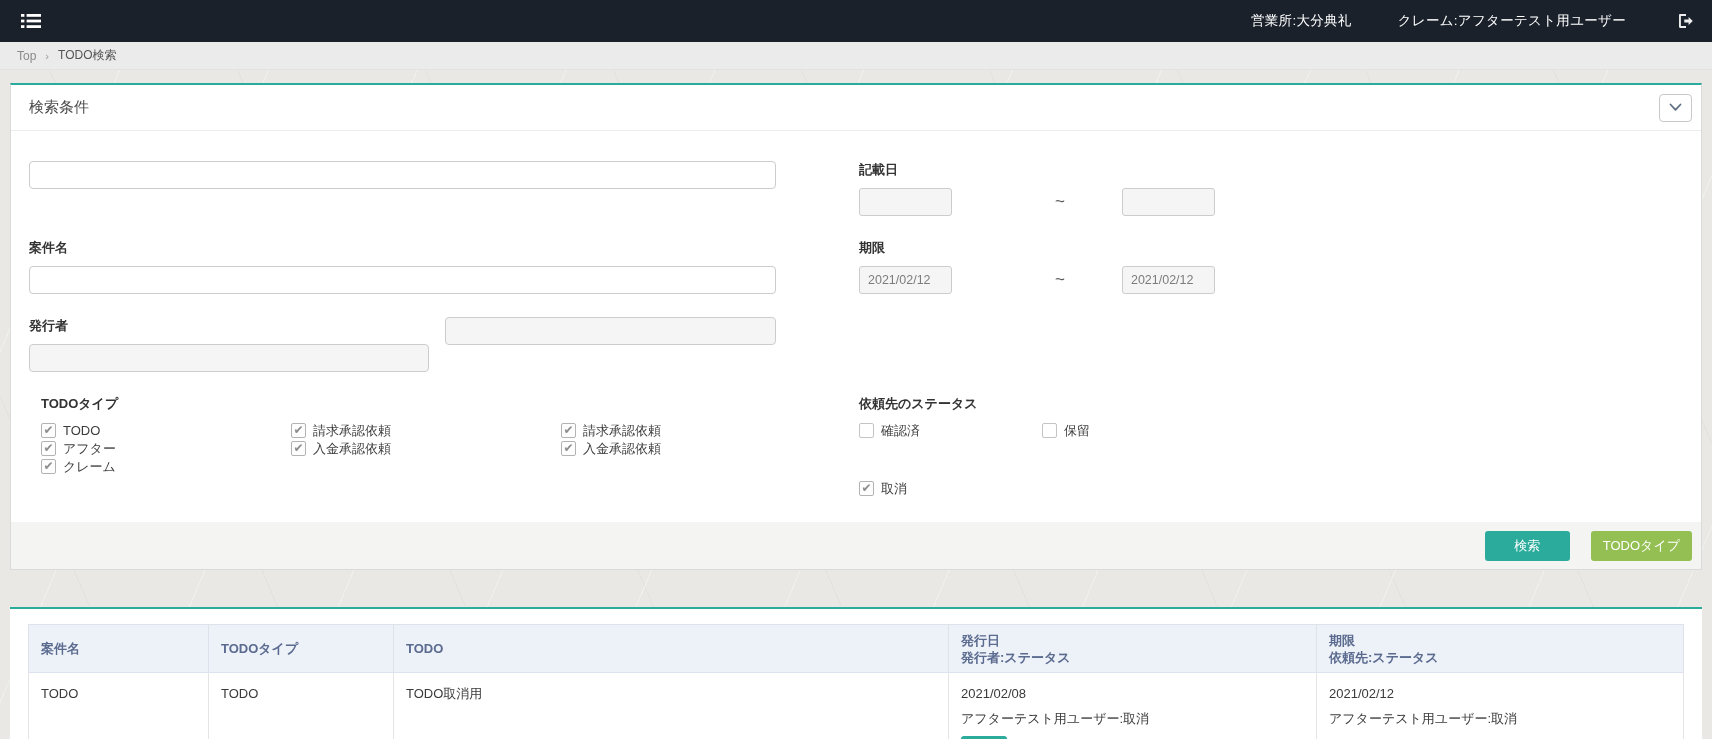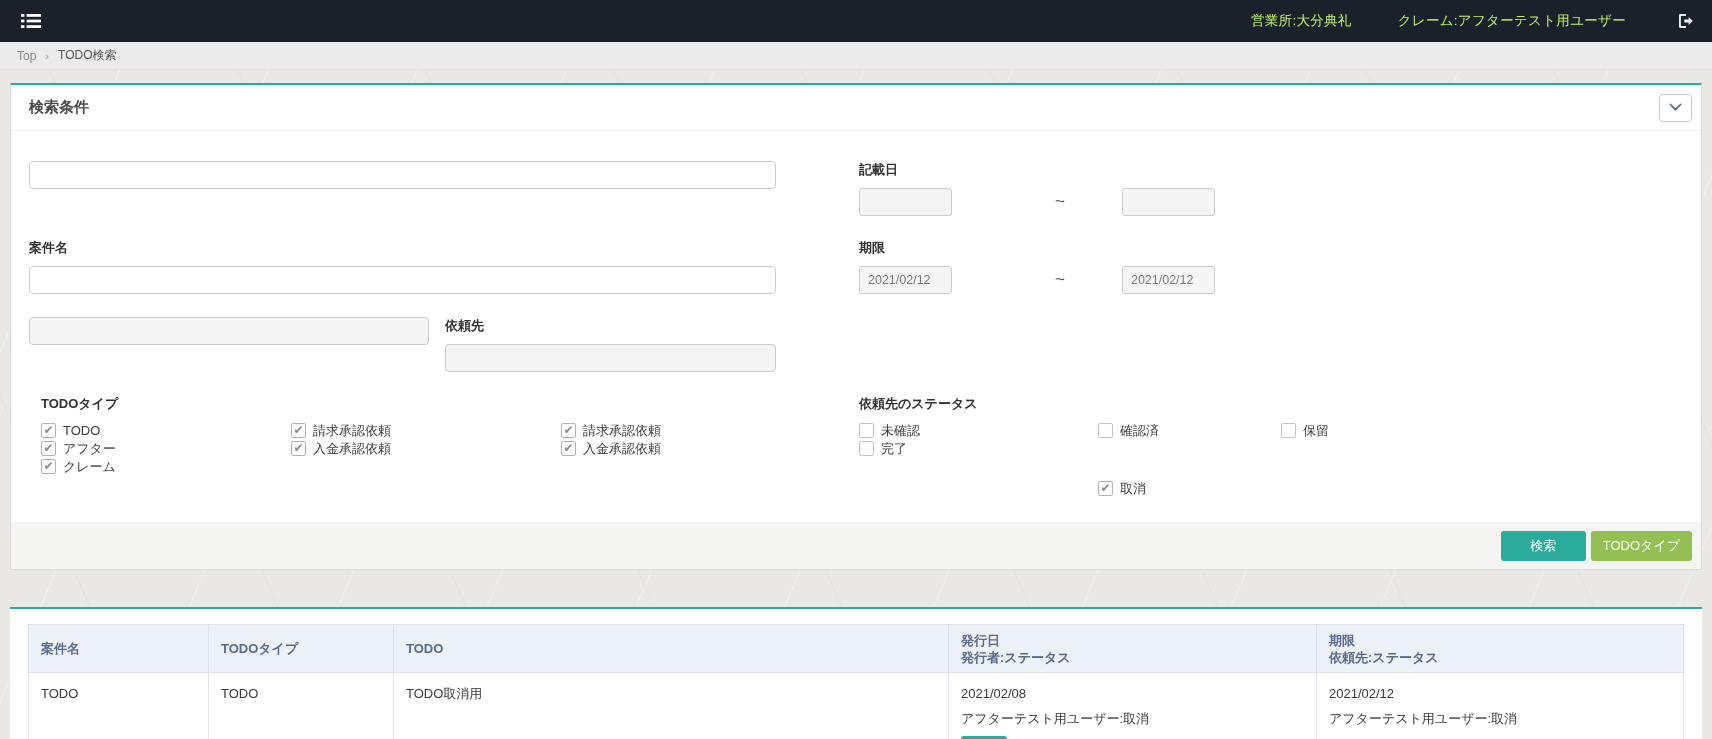--- a/index.html
+++ b/index.html
@@ -13,32 +13,32 @@
     background-color:var(--page);
     background-image:repeating-linear-gradient(113deg, rgba(255,255,255,.35) 0 1px, transparent 1px 137px),
                      repeating-linear-gradient(247deg, rgba(180,178,170,.12) 0 1px, transparent 1px 173px);
     font-family:"Liberation Sans","DejaVu Sans",sans-serif;
     font-size:13px;color:#333;
   }
   
   .navbar{height:42px;background:var(--navbar);display:flex;align-items:center;padding:0 17px;color:#fff}
   .menu-btn{width:28px;height:28px;background:none;border:none;cursor:pointer;display:flex;align-items:center;justify-content:center;padding:0}
   .nav-right{margin-left:auto;display:flex;align-items:center}
-  .nav-label{font-size:13.5px;color:#bef264;letter-spacing:.3px}
+  .nav-label{font-size:13.5px;color:#ffffff;letter-spacing:.3px}
   .nav-label + .nav-label{margin-left:46px}
   .logout-btn{margin-left:52px;background:none;border:none;cursor:pointer;padding:0;display:flex;align-items:center}
   
   .breadcrumb-bar{height:28px;background:#ebebeb;border-bottom:1px solid #e2e2e0;display:flex;align-items:center;padding:0 17px;font-size:12px;color:#8a8a8a}
   .bc-sep{margin:0 9px;color:#9a9a9a;font-size:11px}
   .bc-current{color:#555}
   .bc-link{cursor:pointer}
   
   .search-panel{margin:13px 10px 0;background:#fff;border:1px solid #dadada;border-top:2px solid var(--teal)}
   .panel-header{height:46px;display:flex;align-items:center;padding:0 9px 0 18px;border-bottom:1px solid #ededed}
-  .panel-title{font-size:15px;font-weight:700;color:#4a4a4a;margin:0}
+  .panel-title{font-size:15px;font-weight:400;color:#4a4a4a;margin:0}
   .collapse-btn{margin-left:auto;width:33px;height:28px;background:#fff;border:1px solid #c9c9c9;border-radius:4px;cursor:pointer;display:flex;align-items:center;justify-content:center}
   .panel-body{padding:30px 18px 0 18px}
   .frow{display:flex;margin-bottom:23px;align-items:flex-start}
   .fleft{width:747px}
   .fright{margin-left:83px}
   .flabel{display:block;font-weight:700;color:#333;margin-bottom:9px;font-size:13px}
   .txt{height:28px;width:100%;border:1px solid #ccc;border-radius:4px;background:#fff;padding:0 8px;font:inherit;color:#777;outline:none}
   .txt.gray{background:#f5f5f5}
   .date-row{display:flex;align-items:center}
   .date-input{width:93px;height:28px;border:1px solid #ccc;border-radius:3px;background:#f5f5f5;padding:0 8px;font:inherit;font-size:12.5px;color:#7c7c7c;outline:none}
@@ -50,21 +50,21 @@
   .cb-group{padding-left:12px}
   .cb-group.no-indent{padding-left:0}
   .cb-cols{display:flex}
   .cb-col{display:flex;flex-direction:column}
   .cb-item{display:flex;align-items:center;cursor:pointer;color:#3c3c3c;height:17px;margin-bottom:1px}
   .cb-box{width:15px;height:15px;border:1px solid #c4c4c4;border-radius:2px;background:#fff;margin-right:7px;font-size:12px;line-height:13px;text-align:center;color:#8d8d8d;flex:none;font-family:"DejaVu Sans",sans-serif}
   .cb-box.checked{border-color:#b3b3b3;background:#fdfdfd}
   
   .panel-footer{margin-top:24px;height:47px;background:#f4f4f3;display:flex;align-items:center;justify-content:flex-end;padding:0 9px}
   .btn{height:30px;min-width:85px;border:none;border-radius:3px;color:#fff;font:inherit;font-size:13px;cursor:pointer;padding:0 12px}
-  .btn-search{background:var(--teal);margin-right:5px}
+  .btn-search{background:var(--teal);margin-right:21px}
   .btn-create{background:var(--green)}
   
   .results-panel{margin:37px 10px 0;background:#fff;border-top:2px solid var(--teal);height:168px;padding:15px 18px 0;overflow:hidden}
   table{width:100%;border-collapse:collapse;table-layout:fixed}
   th{background:var(--th-bg);color:var(--th-text);font-weight:700;font-size:13px;text-align:left;padding:6px 12px;height:48px;border:1px solid #dde2ec;vertical-align:middle}
   th .th-line{line-height:17px}
   td{border:1px solid #e4e4e4;background:#fff;vertical-align:top;padding:13px 12px;height:96px;font-size:13px;color:#3a3a3a}
   .cell-line{line-height:16px;margin-bottom:9px}
   .edit-btn{width:46px;height:28px;background:var(--teal);border:none;border-radius:3px;cursor:pointer;display:flex;align-items:center;justify-content:center;margin-top:3px}
   svg{display:block}
@@ -143,24 +143,24 @@
         <div class="date-row">
           <input class="date-input" type="text" value="2021/02/12" style="">
           <span class="tilde">~</span>
           <input class="date-input" type="text" value="2021/02/12" style="">
         </div>
       </div>
     </div>
 
     <div class="frow row3">
       <div class="f-issuer">
+        <label class="flabel">発行者</label>
         <input class="txt gray" type="text" value="" style="">
       </div>
       <div class="f-dest">
-        <label class="flabel">依頼先</label>
         <input class="txt gray" type="text" value="" style="">
       </div>
     </div>
 
     <div class="frow" style="margin-bottom:0">
       <div class="fleft">
         <div class="cb-group">
           <label class="flabel">TODOタイプ</label>
           <div class="cb-cols">
               <div class="cb-col" style="width: 250px;">
@@ -197,30 +197,20 @@
                   <span>入金承認依頼</span>
                 </label>
               </div>
             </div>
         </div>
       </div>
       <div class="fright">
         <div class="cb-group no-indent">
           <label class="flabel">依頼先のステータス</label>
           <div class="cb-cols">
-              <div class="cb-col" style="width: 239px;">
-                <label class="cb-item">
-                  <span class="cb-box"></span>
-                  <span>未確認</span>
-                </label>
-                <label class="cb-item">
-                  <span class="cb-box"></span>
-                  <span>完了</span>
-                </label>
-              </div>
               <div class="cb-col" style="width: 183px; gap: 40px;">
                 <label class="cb-item">
                   <span class="cb-box"></span>
                   <span>確認済</span>
                 </label>
                 <label class="cb-item">
                   <span class="cb-box checked">✔</span>
                   <span>取消</span>
                 </label>
               </div>

